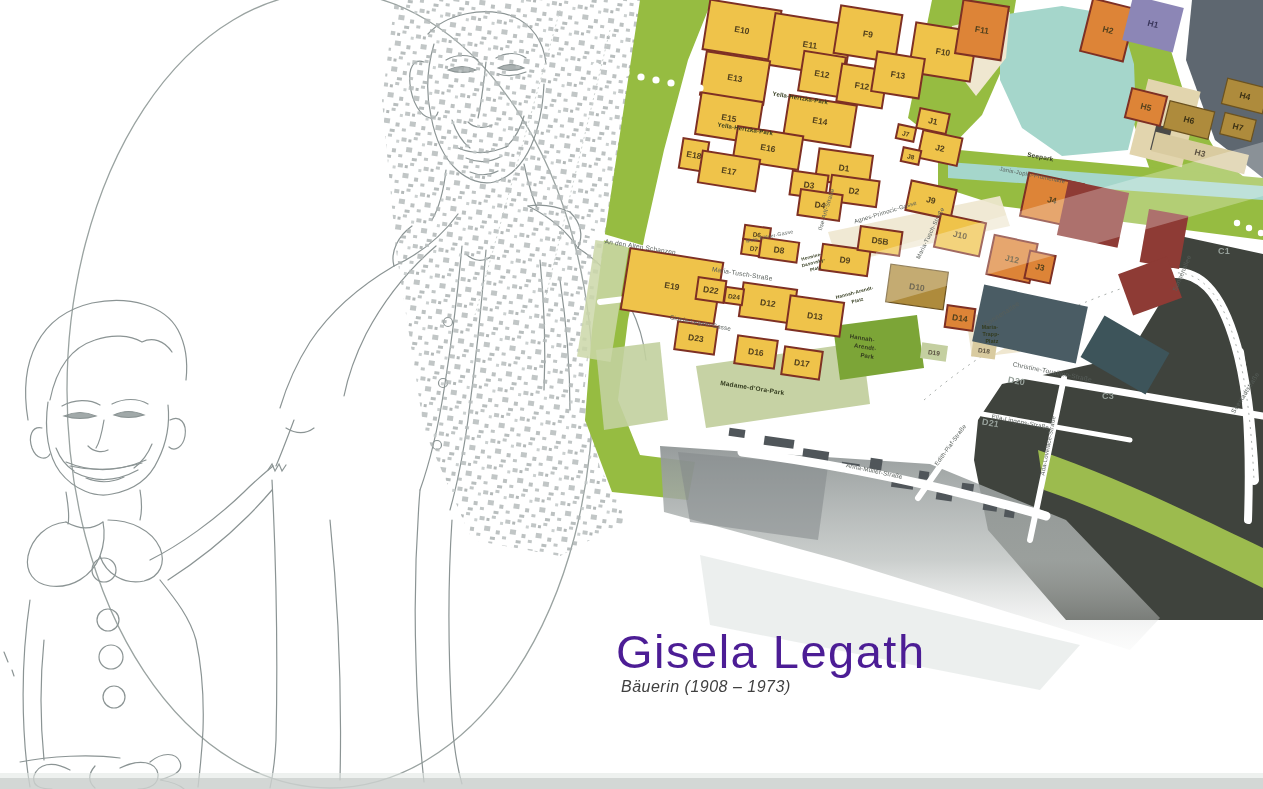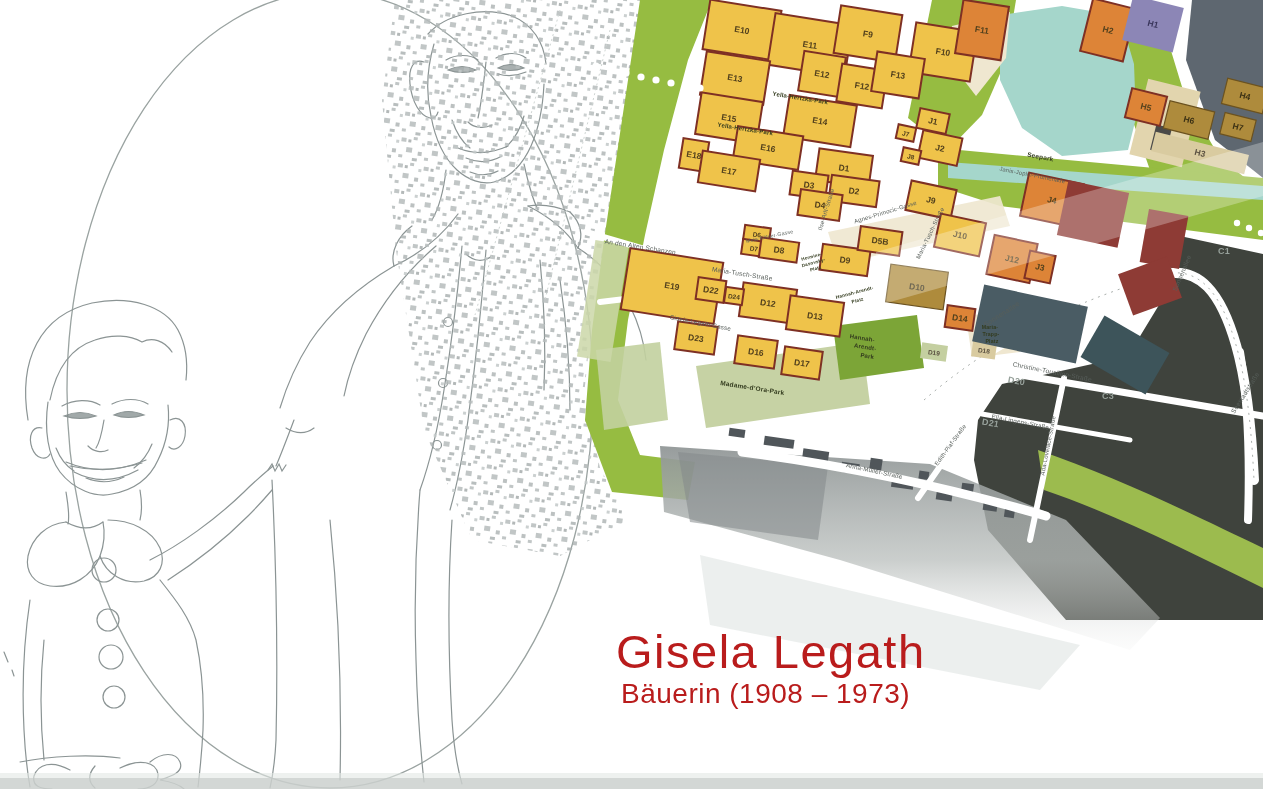--- a/index.html
+++ b/index.html
@@ -1,22 +1,22 @@
 <!DOCTYPE html>
 <html><head>
 <meta charset="utf-8">
 <style>
   html,body{margin:0;padding:0;background:#fff;}
   .page{position:relative;width:1263px;height:789px;background:#ffffff;overflow:hidden;
         font-family:"Liberation Sans",sans-serif;}
   .canvas{position:absolute;left:0;top:0;}
   .title{position:absolute;left:616px;top:624px;font-size:47px;font-weight:300;
-         color:#b91c1c;letter-spacing:1.5px;}
-  .subtitle{position:absolute;left:621px;top:678px;font-size:28px;font-weight:300;
-            color:#b91c1c;letter-spacing:0.5px;}
+         color:#4c1d95;letter-spacing:1.5px;}
+  .subtitle{position:absolute;left:621px;top:678px;font-size:16px;font-weight:300;
+            color:#404040;letter-spacing:0.5px;font-style:italic;}
   text{font-family:"Liberation Sans",sans-serif;}
   .bottom-strip{position:absolute;left:0;top:778px;width:1263px;height:11px;
                 background:#CBD0CE;opacity:.85;}
   .bottom-strip-soft{position:absolute;left:0;top:773px;width:1263px;height:5px;
                 background:#E3E7E5;opacity:.6;}
 </style>
 </head>
 <body>
 
 <div class="page">

